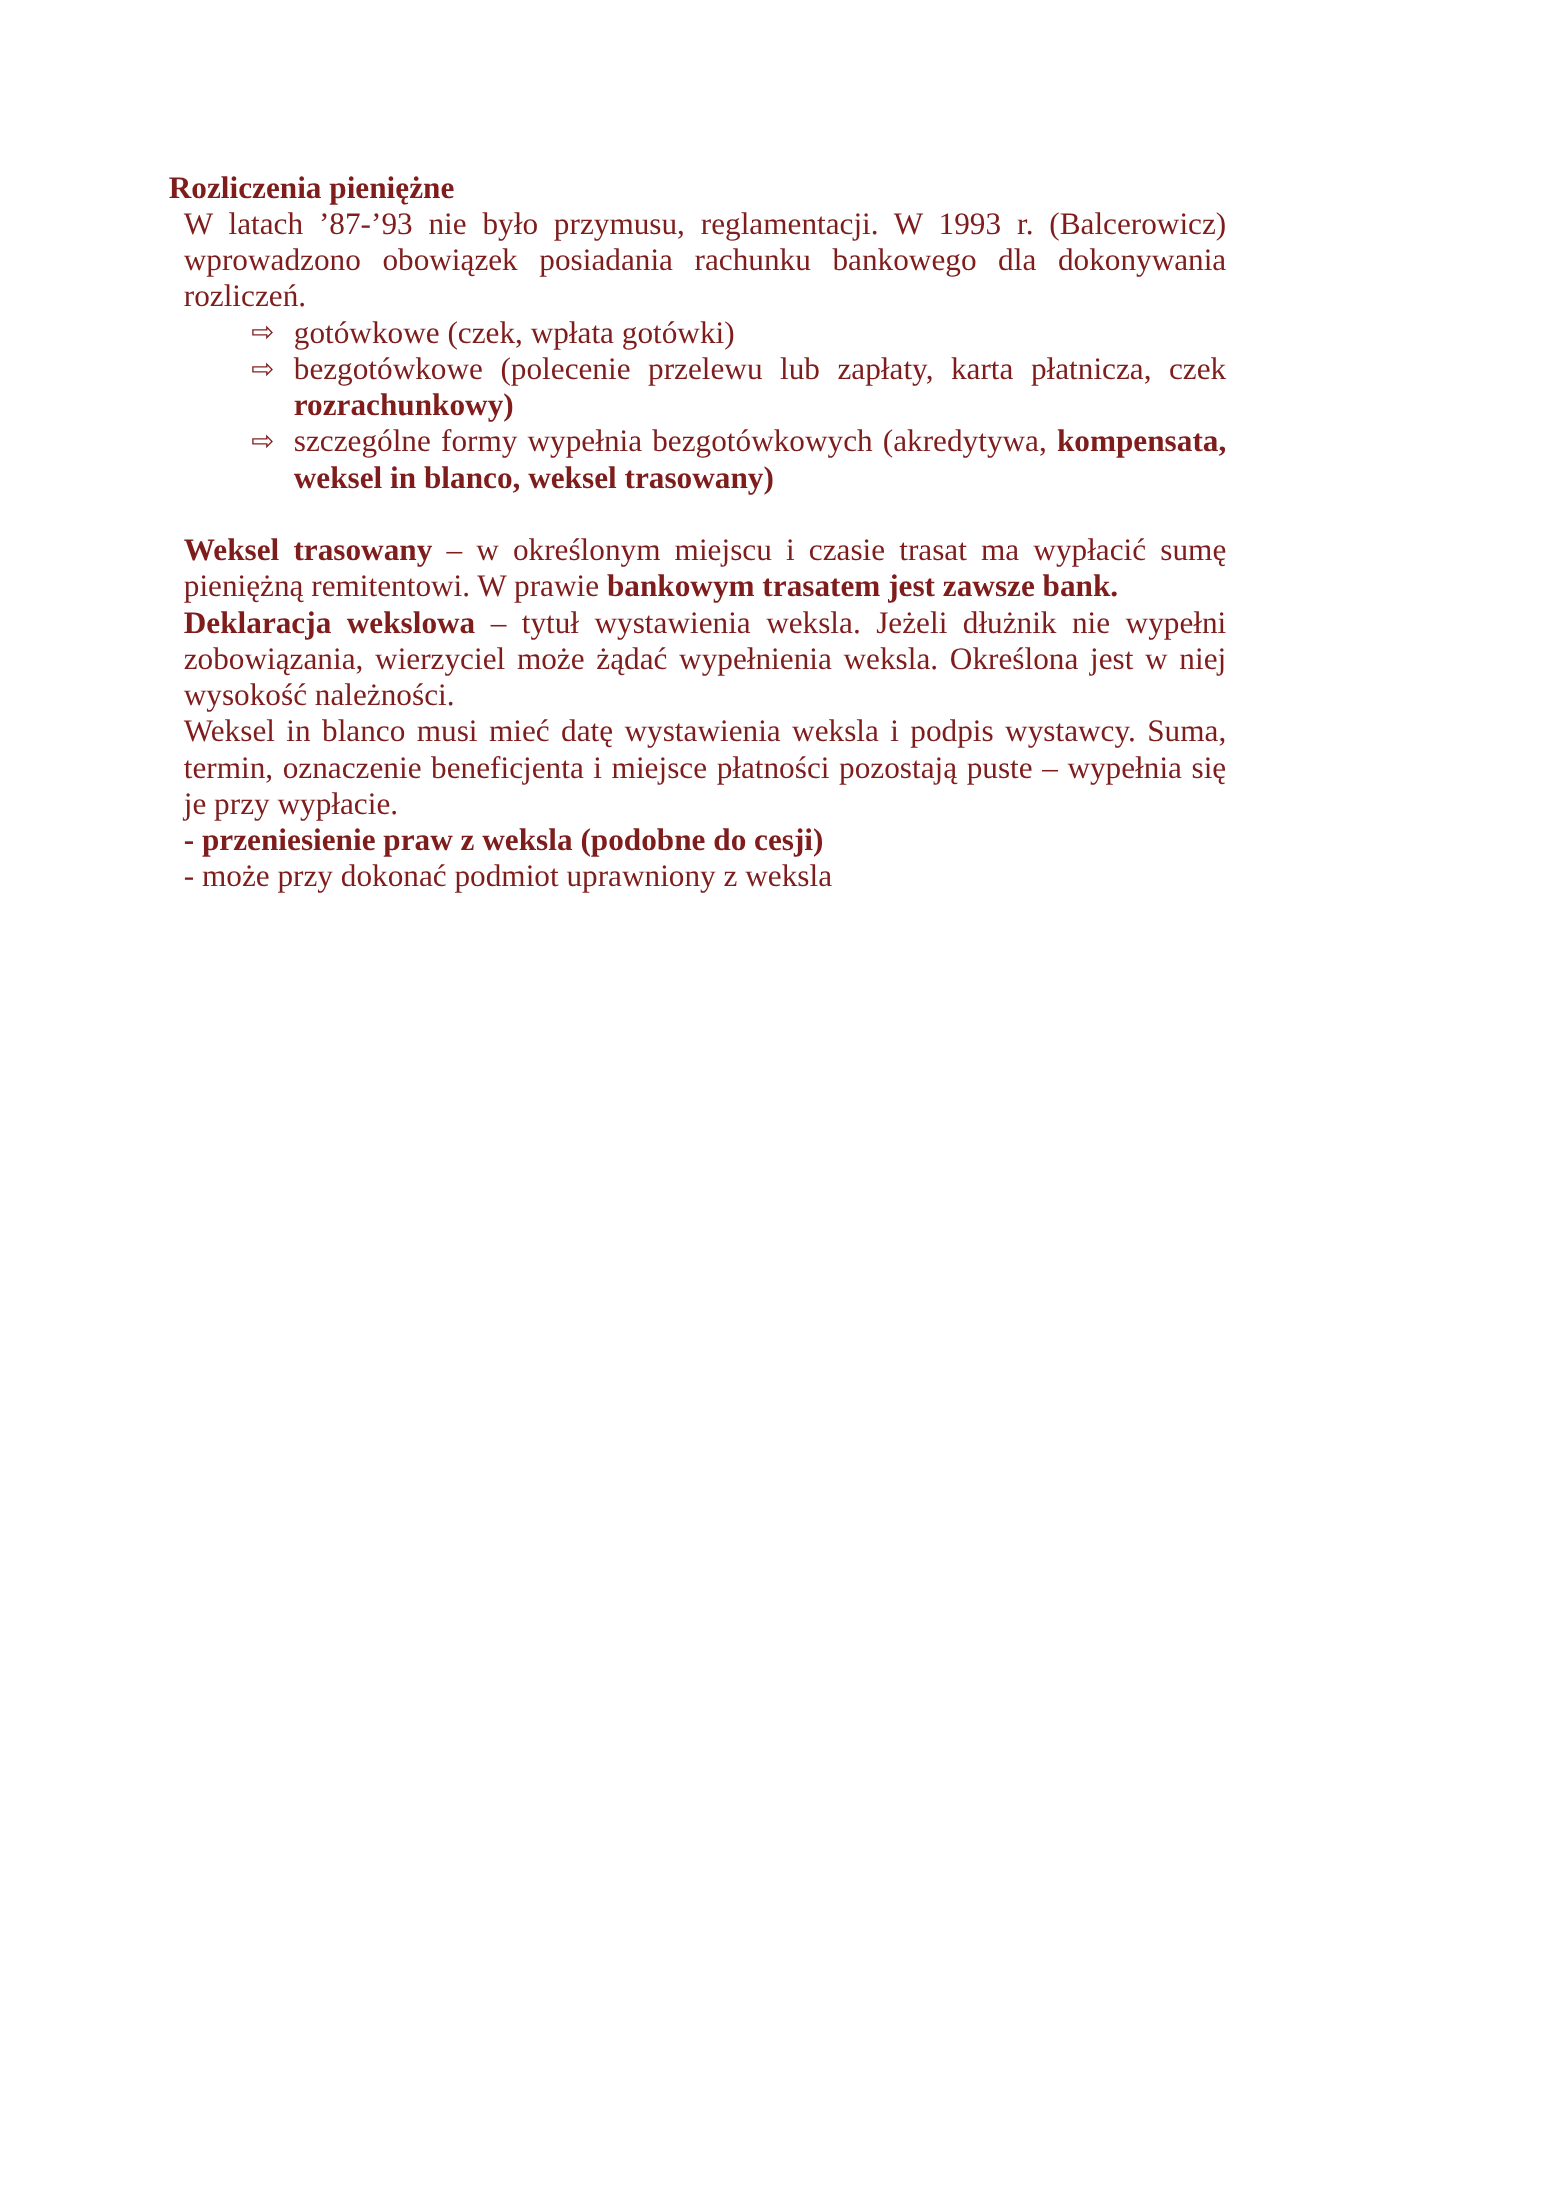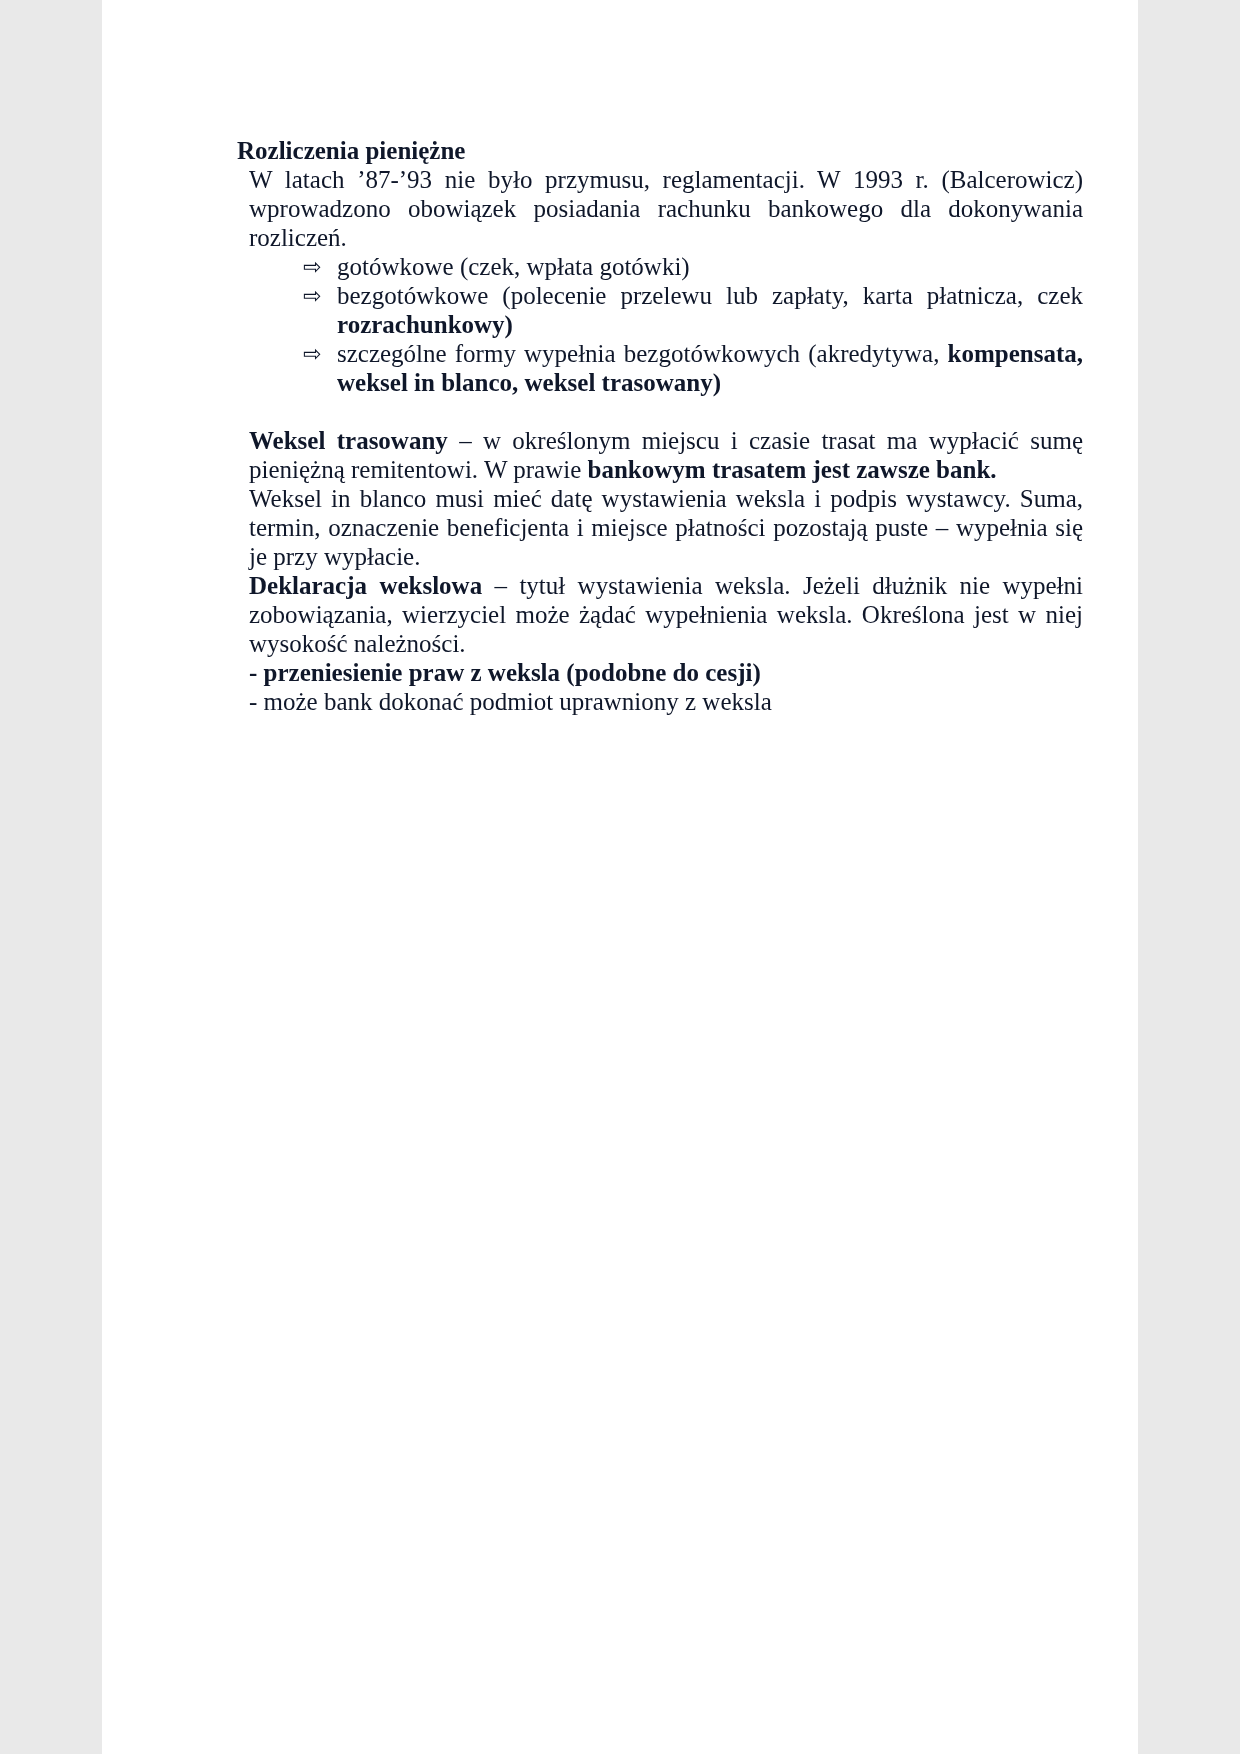--- a/index.html
+++ b/index.html
@@ -1,26 +1,26 @@
 <!DOCTYPE html>
 <html><head>
 <meta charset="utf-8">
 <style>
   * { margin: 0; padding: 0; box-sizing: border-box; }
   html, body { background: #e9e9e9; }
   .page {
-    width: 1036px;
+    width: 1240px;
     height: 1754px;
     margin: 0 auto;
     background: #ffffff;
     position: relative;
     font-family: "Liberation Serif", serif;
     font-size: 25px;
     line-height: 29px;
-    color: #0f172a;
+    color: #7f1d1d;
     overflow: hidden;
   }
   .content {
     position: absolute;
     left: 135px;
     top: 136px;
     width: 846px;
   }
   p { margin: 0; }
   .just { text-align: justify; margin-left: 12px; }
@@ -65,24 +65,24 @@
       <li>
         <span class="bullet">⇨</span>
         <span>szczególne formy wypełnia bezgotówkowych (akredytywa, </span><span class="b">kompensata, weksel in blanco, weksel trasowany)</span>
       </li>
     </ul>
 
     <div class="spacer"></div>
 
     <p class="just"><span class="b">Weksel trasowany</span><span> – w określonym miejscu i czasie trasat ma wypłacić sumę pieniężną remitentowi. W prawie </span><span class="b">bankowym trasatem jest zawsze bank.</span></p>
 
+    <p class="just"><span class="b">Deklaracja wekslowa</span><span> – tytuł wystawienia weksla. Jeżeli dłużnik nie wypełni zobowiązania, wierzyciel może żądać wypełnienia weksla. Określona jest w niej wysokość należności.</span></p>
+
     <p class="just">Weksel in blanco musi mieć datę wystawienia weksla i podpis wystawcy. Suma, termin, oznaczenie beneficjenta i miejsce płatności pozostają puste – wypełnia się je przy wypłacie.</p>
-
-    <p class="just"><span class="b">Deklaracja wekslowa</span><span> – tytuł wystawienia weksla. Jeżeli dłużnik nie wypełni zobowiązania, wierzyciel może żądać wypełnienia weksla. Określona jest w niej wysokość należności.</span></p>
 
 
     <p class="just b">- przeniesienie praw z weksla (podobne do cesji)</p>
 
-    <p class="just">- może bank dokonać podmiot uprawniony z weksla</p>
+    <p class="just">- może przy dokonać podmiot uprawniony z weksla</p>
 
 
   </div>
 </div>
 
 </body></html>

